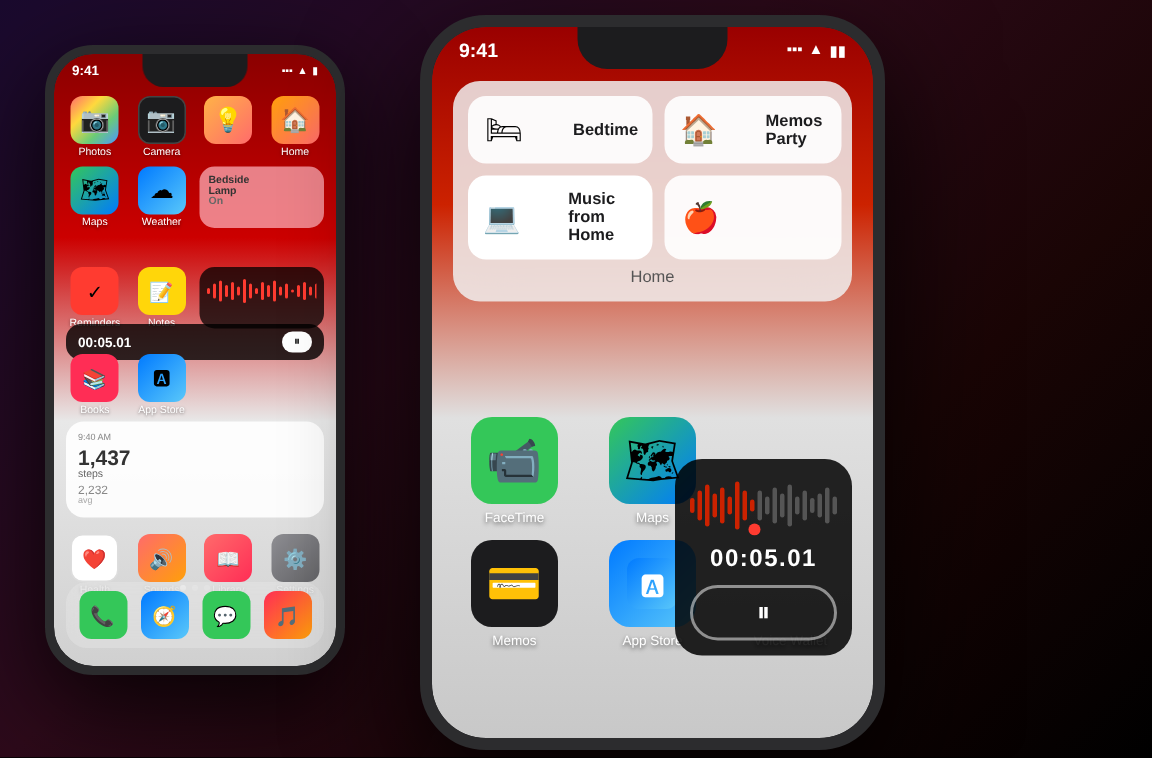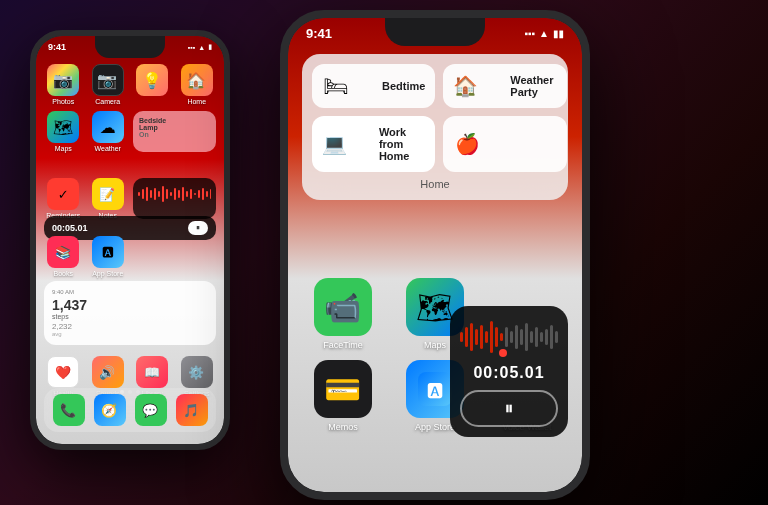--- a/index.html
+++ b/index.html
@@ -463,26 +463,26 @@
     <div class="home-shortcuts">
       <div class="home-shortcuts-grid">
 
         <div class="shortcut-item">
           <span class="shortcut-icon">🛏</span>
           <span class="shortcut-label">Bedtime</span>
         </div>
 
         <div class="shortcut-item">
           <span class="shortcut-icon">🏠</span>
-          <span class="shortcut-label">Weather Party</span>
+          <span class="shortcut-label">Memos Party</span>
         </div>
 
         <div class="shortcut-item work">
           <span class="shortcut-icon">💻</span>
-          <span class="shortcut-label">Work from Home</span>
+          <span class="shortcut-label">Music from Home</span>
         </div>
 
         <div class="shortcut-item">
           <span class="shortcut-icon">🍎</span>
         </div>
 
       </div>
       <div class="home-label-bar">Home</div>
     </div>
 

